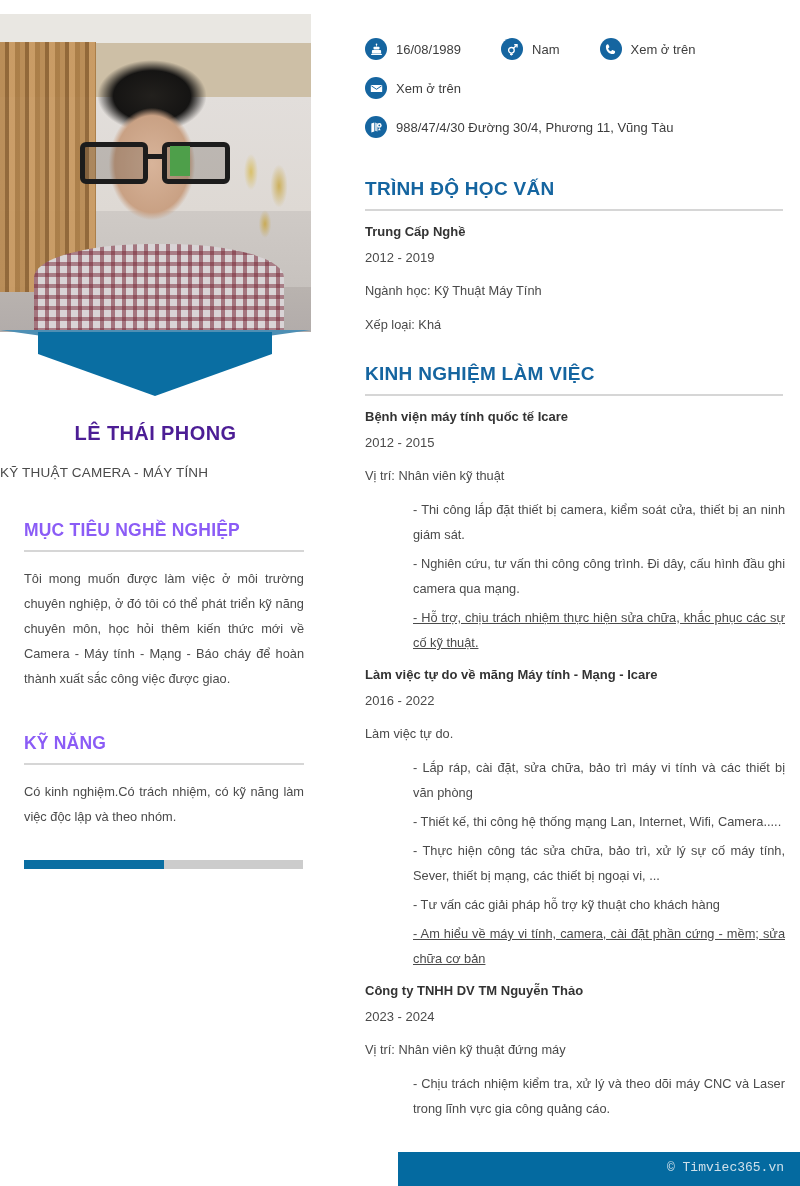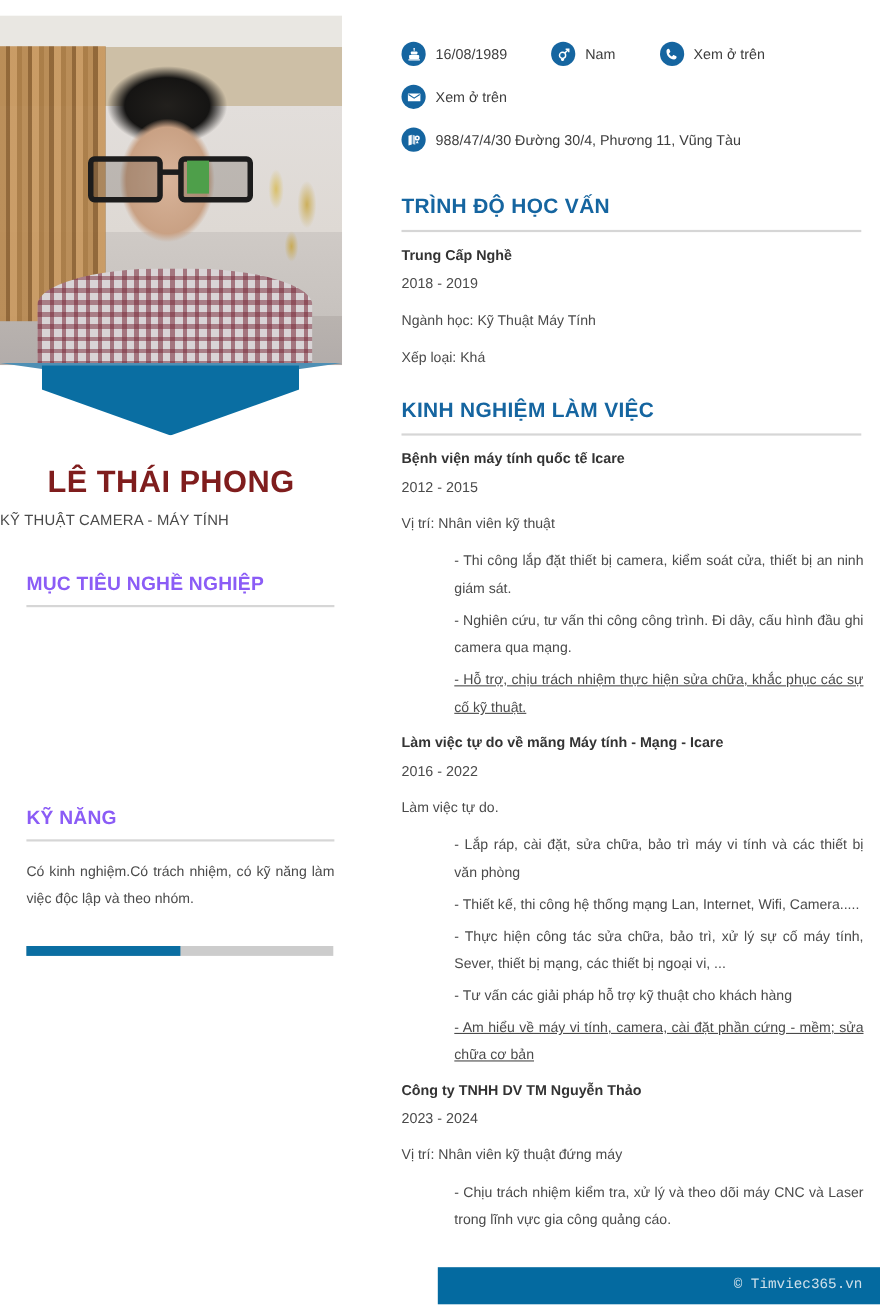--- a/index.html
+++ b/index.html
@@ -143,22 +143,22 @@
     background: #0a6ea2;
     clip-path: polygon(0 0, 234px 0, 234px 22px, 117px 64px, 0 22px);
   }
 
   .name {
     position: absolute;
     left: 0;
     top: 422px;
     width: 311px;
     text-align: center;
-    color: #7f1d1d;
-    font-size: 28px;
+    color: #4c1d95;
+    font-size: 20px;
     font-weight: bold;
     letter-spacing: 0.4px;
   }
   .job-title {
     position: absolute;
     left: 0;
     top: 465px;
     width: 311px;
     text-align: left;
     color: #4a4a4a;
@@ -316,20 +316,21 @@
 
     <div class="wedge-light"></div>
     <div class="arrow-down"></div>
 
     <div class="name">LÊ THÁI PHONG</div>
     <div class="job-title">KỸ THUẬT CAMERA - MÁY TÍNH</div>
 
     <div class="l-section" style="top:520px;">
       <div class="l-head">MỤC TIÊU NGHỀ NGHIỆP</div>
       <div class="l-rule"></div>
+      <div class="l-body">Tôi mong muốn được làm việc ở môi trường chuyên nghiệp, ở đó tôi có thể phát triển kỹ năng chuyên môn, học hỏi thêm kiến thức mới về Camera - Máy tính - Mạng - Báo cháy để hoàn thành xuất sắc công việc được giao.</div>
     </div>
 
     <div class="l-section" style="top:733px;">
       <div class="l-head">KỸ NĂNG</div>
       <div class="l-rule"></div>
       <div class="l-body">Có kinh nghiệm.Có trách nhiệm, có kỹ năng làm việc độc lập và theo nhóm.</div>
     </div>
 
     <div class="skill-bar-track">
       <div class="skill-bar-fill" id="skill-fill" style="width: 50%;"></div>
@@ -402,21 +403,21 @@
         </span>
         <span class="ci-text">988/47/4/30 Đường 30/4, Phương 11, Vũng Tàu</span>
       </div>
     </div>
 
     <div class="r-section" style="margin-top:40px;">
       <div class="r-head">TRÌNH ĐỘ HỌC VẤN</div>
       <div class="r-rule"></div>
       <div>
         <div class="entry-title">Trung Cấp Nghề</div>
-        <div class="entry-date">2018 - 2019</div>
+        <div class="entry-date">2012 - 2019</div>
         <div class="entry-line">Ngành học: Kỹ Thuật Máy Tính</div>
         <div class="entry-line" style="margin-bottom:26px;">Xếp loại: Khá</div>
       </div>
     </div>
 
     <div class="r-section">
       <div class="r-head">KINH NGHIỆM LÀM VIỆC</div>
       <div class="r-rule"></div>
 
       <div>

